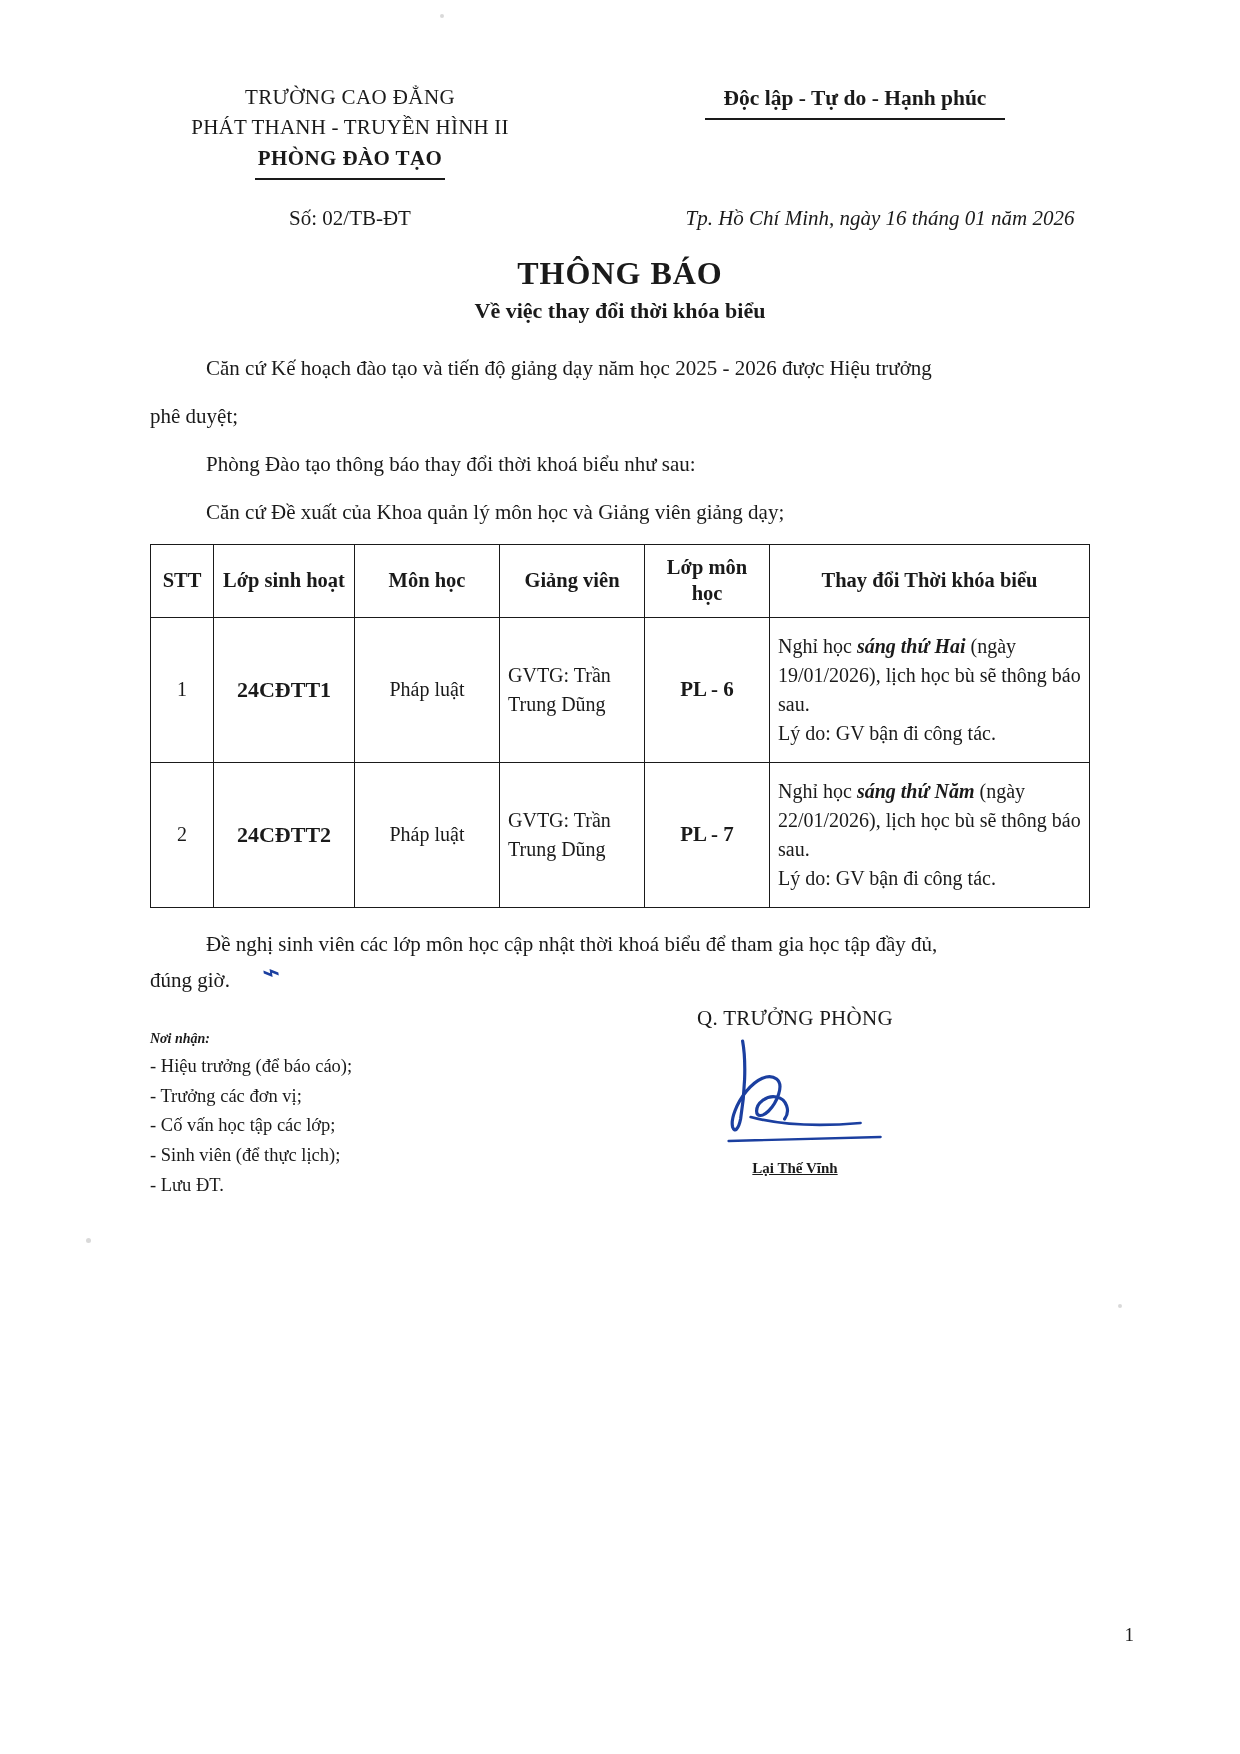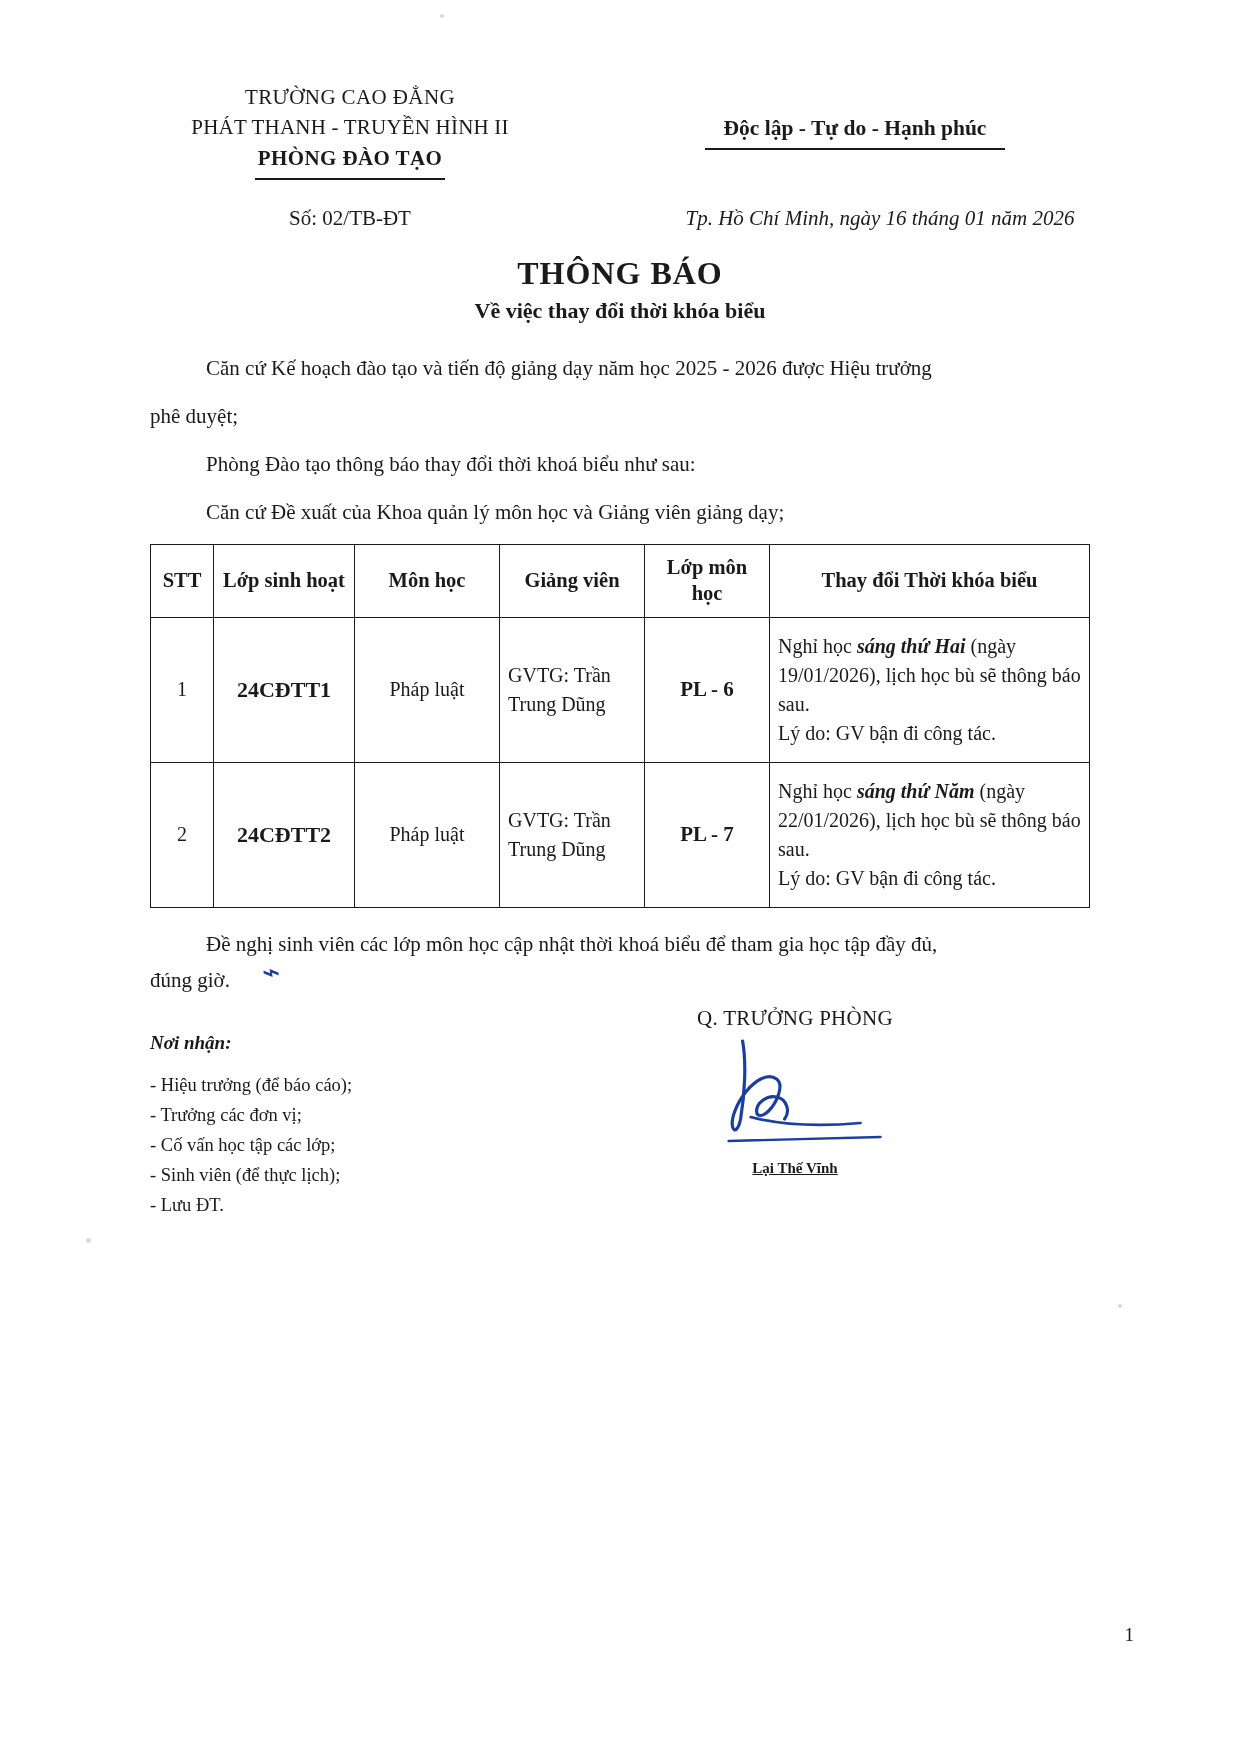--- a/index.html
+++ b/index.html
@@ -19,21 +19,20 @@
     position: absolute;
     inset: 0;
     padding: 0;
   }
 
   
   .header {
     display: flex;
     justify-content: flex-start;
     padding: 82px 0 0 0;
-    align-items: center;
   }
   .header-left {
     width: 420px;
     margin-left: 140px;
     text-align: center;
   }
   .header-right {
     flex: 1;
     text-align: center;
     padding-right: 90px;
@@ -187,22 +186,22 @@
     margin: 30px 150px 0 150px;
   }
   .recipients {
     width: 430px;
     font-size: 18.5px;
     line-height: 1.62;
   }
   .recipients .rh {
     font-weight: bold;
     font-style: italic;
-    font-size: 19px;
-    margin-bottom: 12px;
+    font-size: 14px;
+    margin-bottom: 1px;
   }
   .signature {
     flex: 1;
     text-align: center;
     padding-right: 80px;
     position: relative;
   }
   .sig-title {
     font-size: 21px;
     font-weight: normal;

